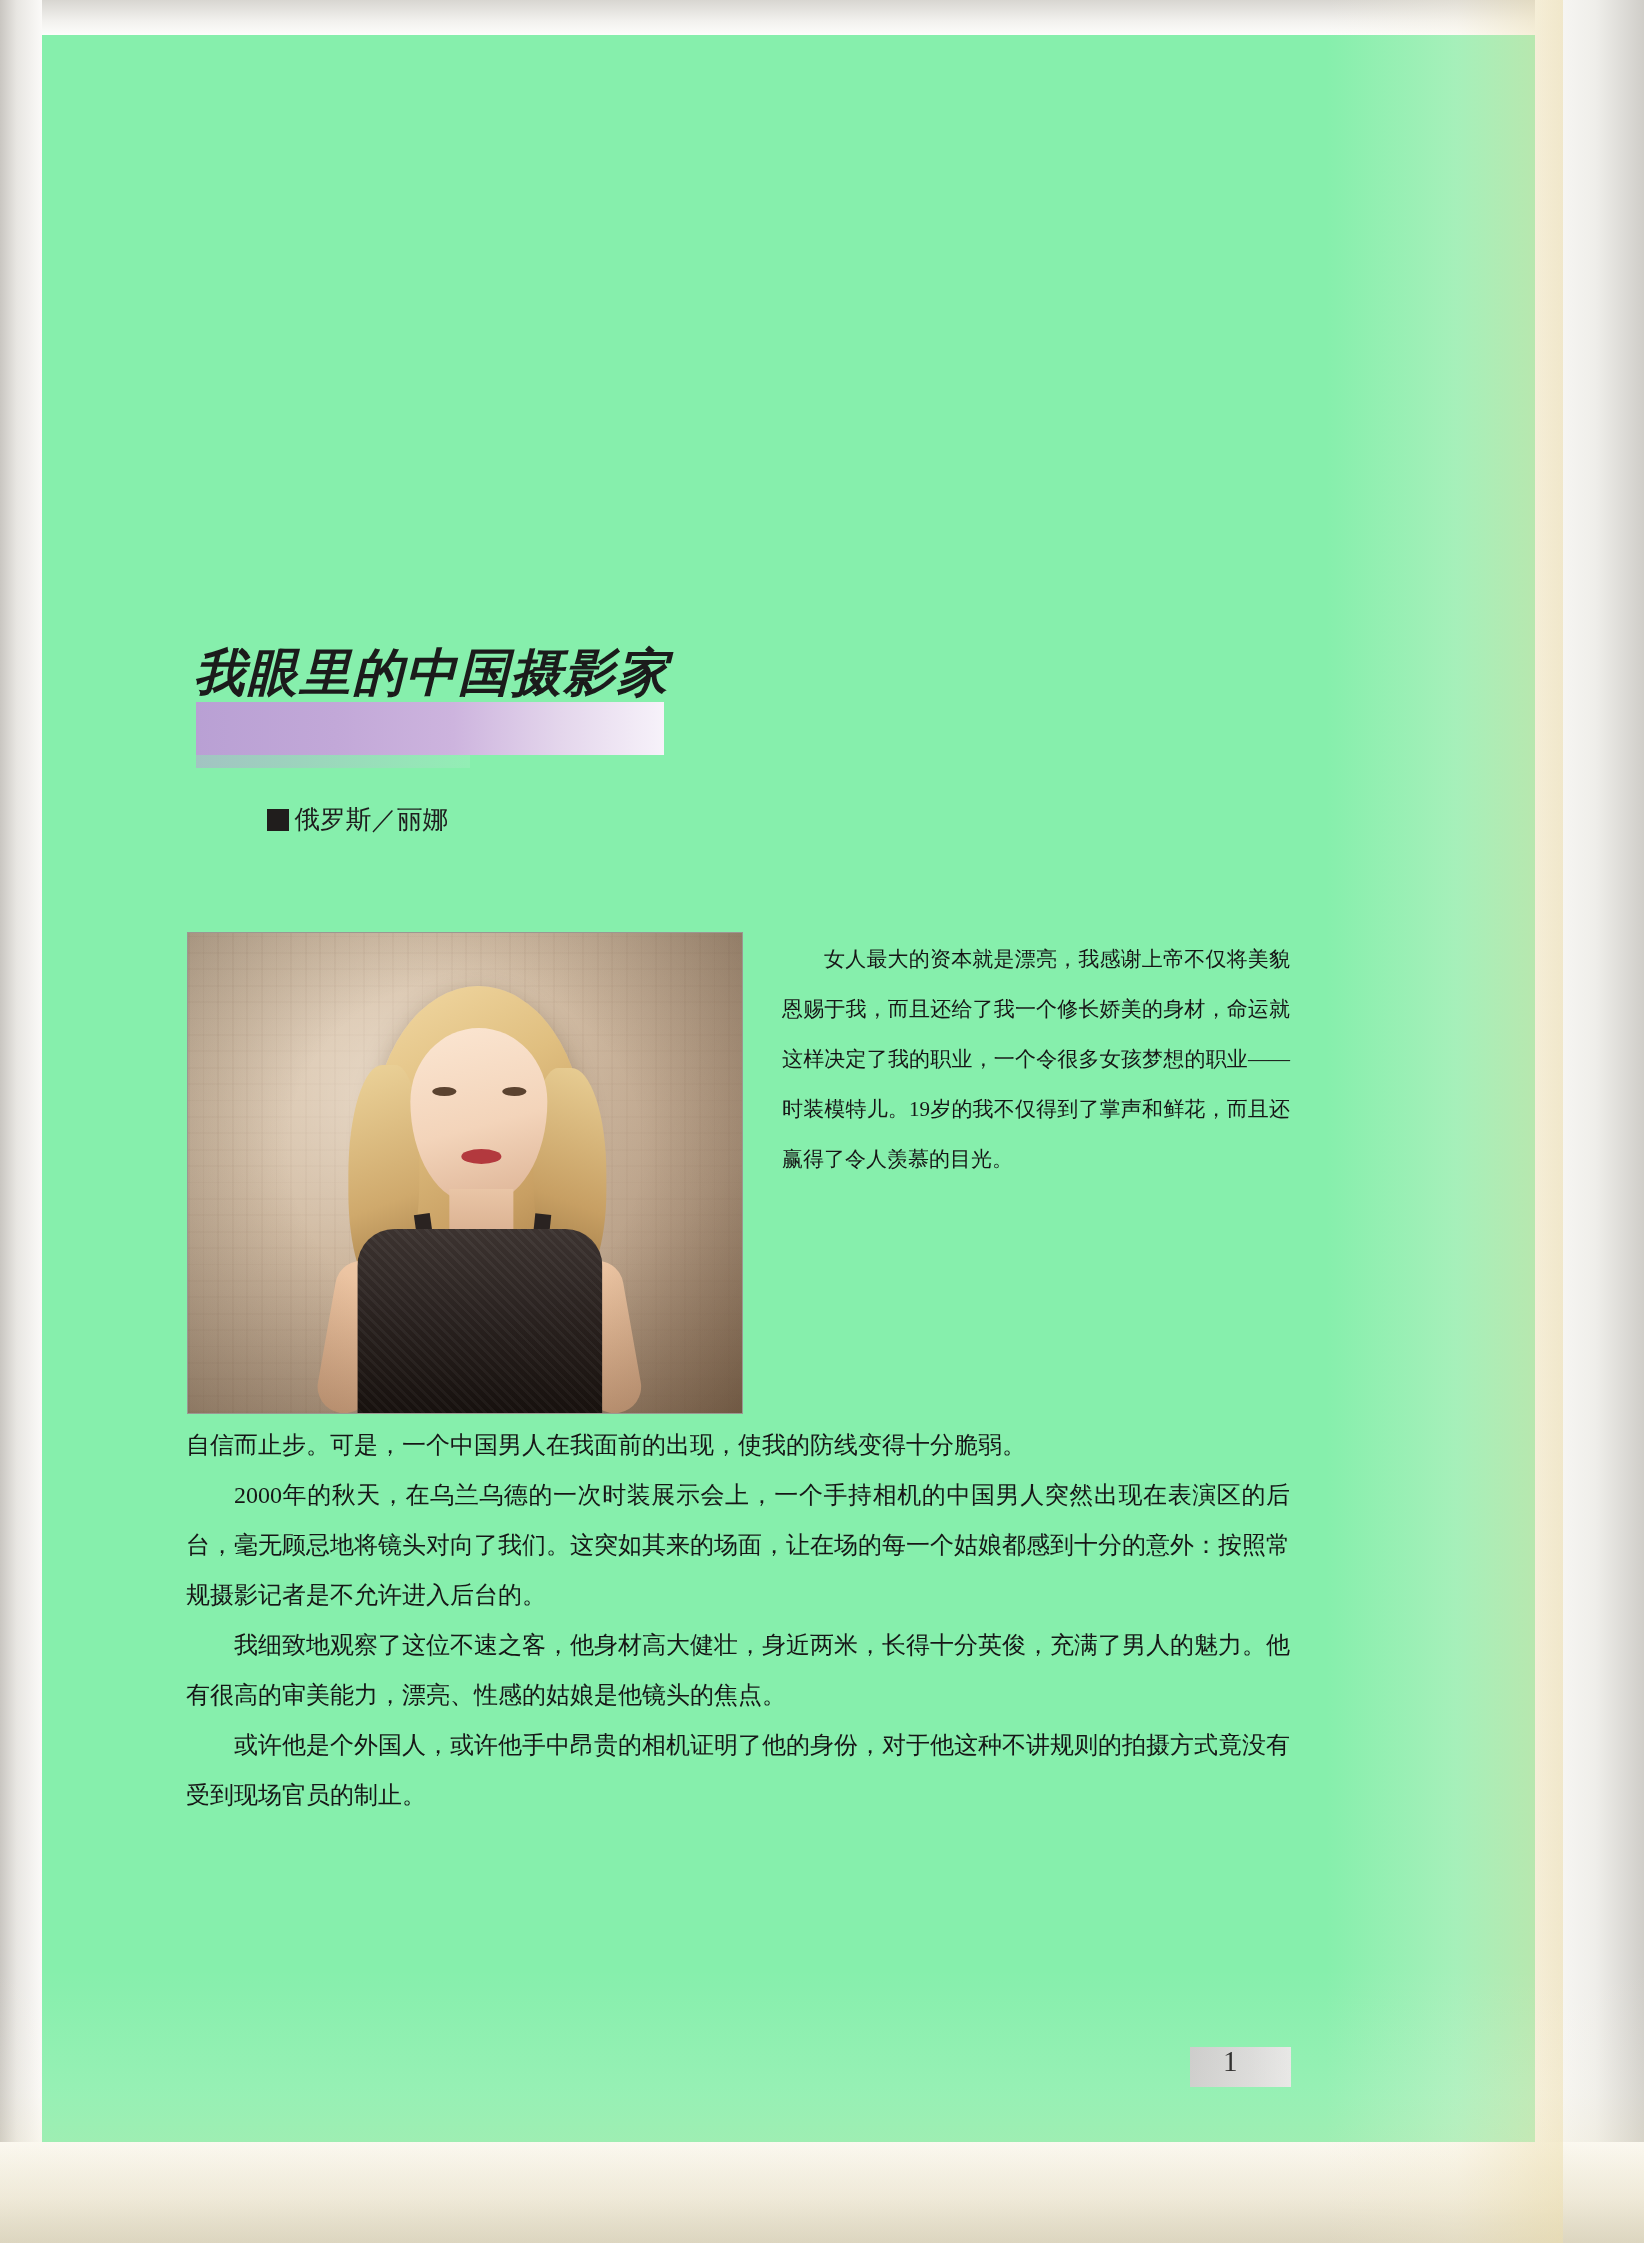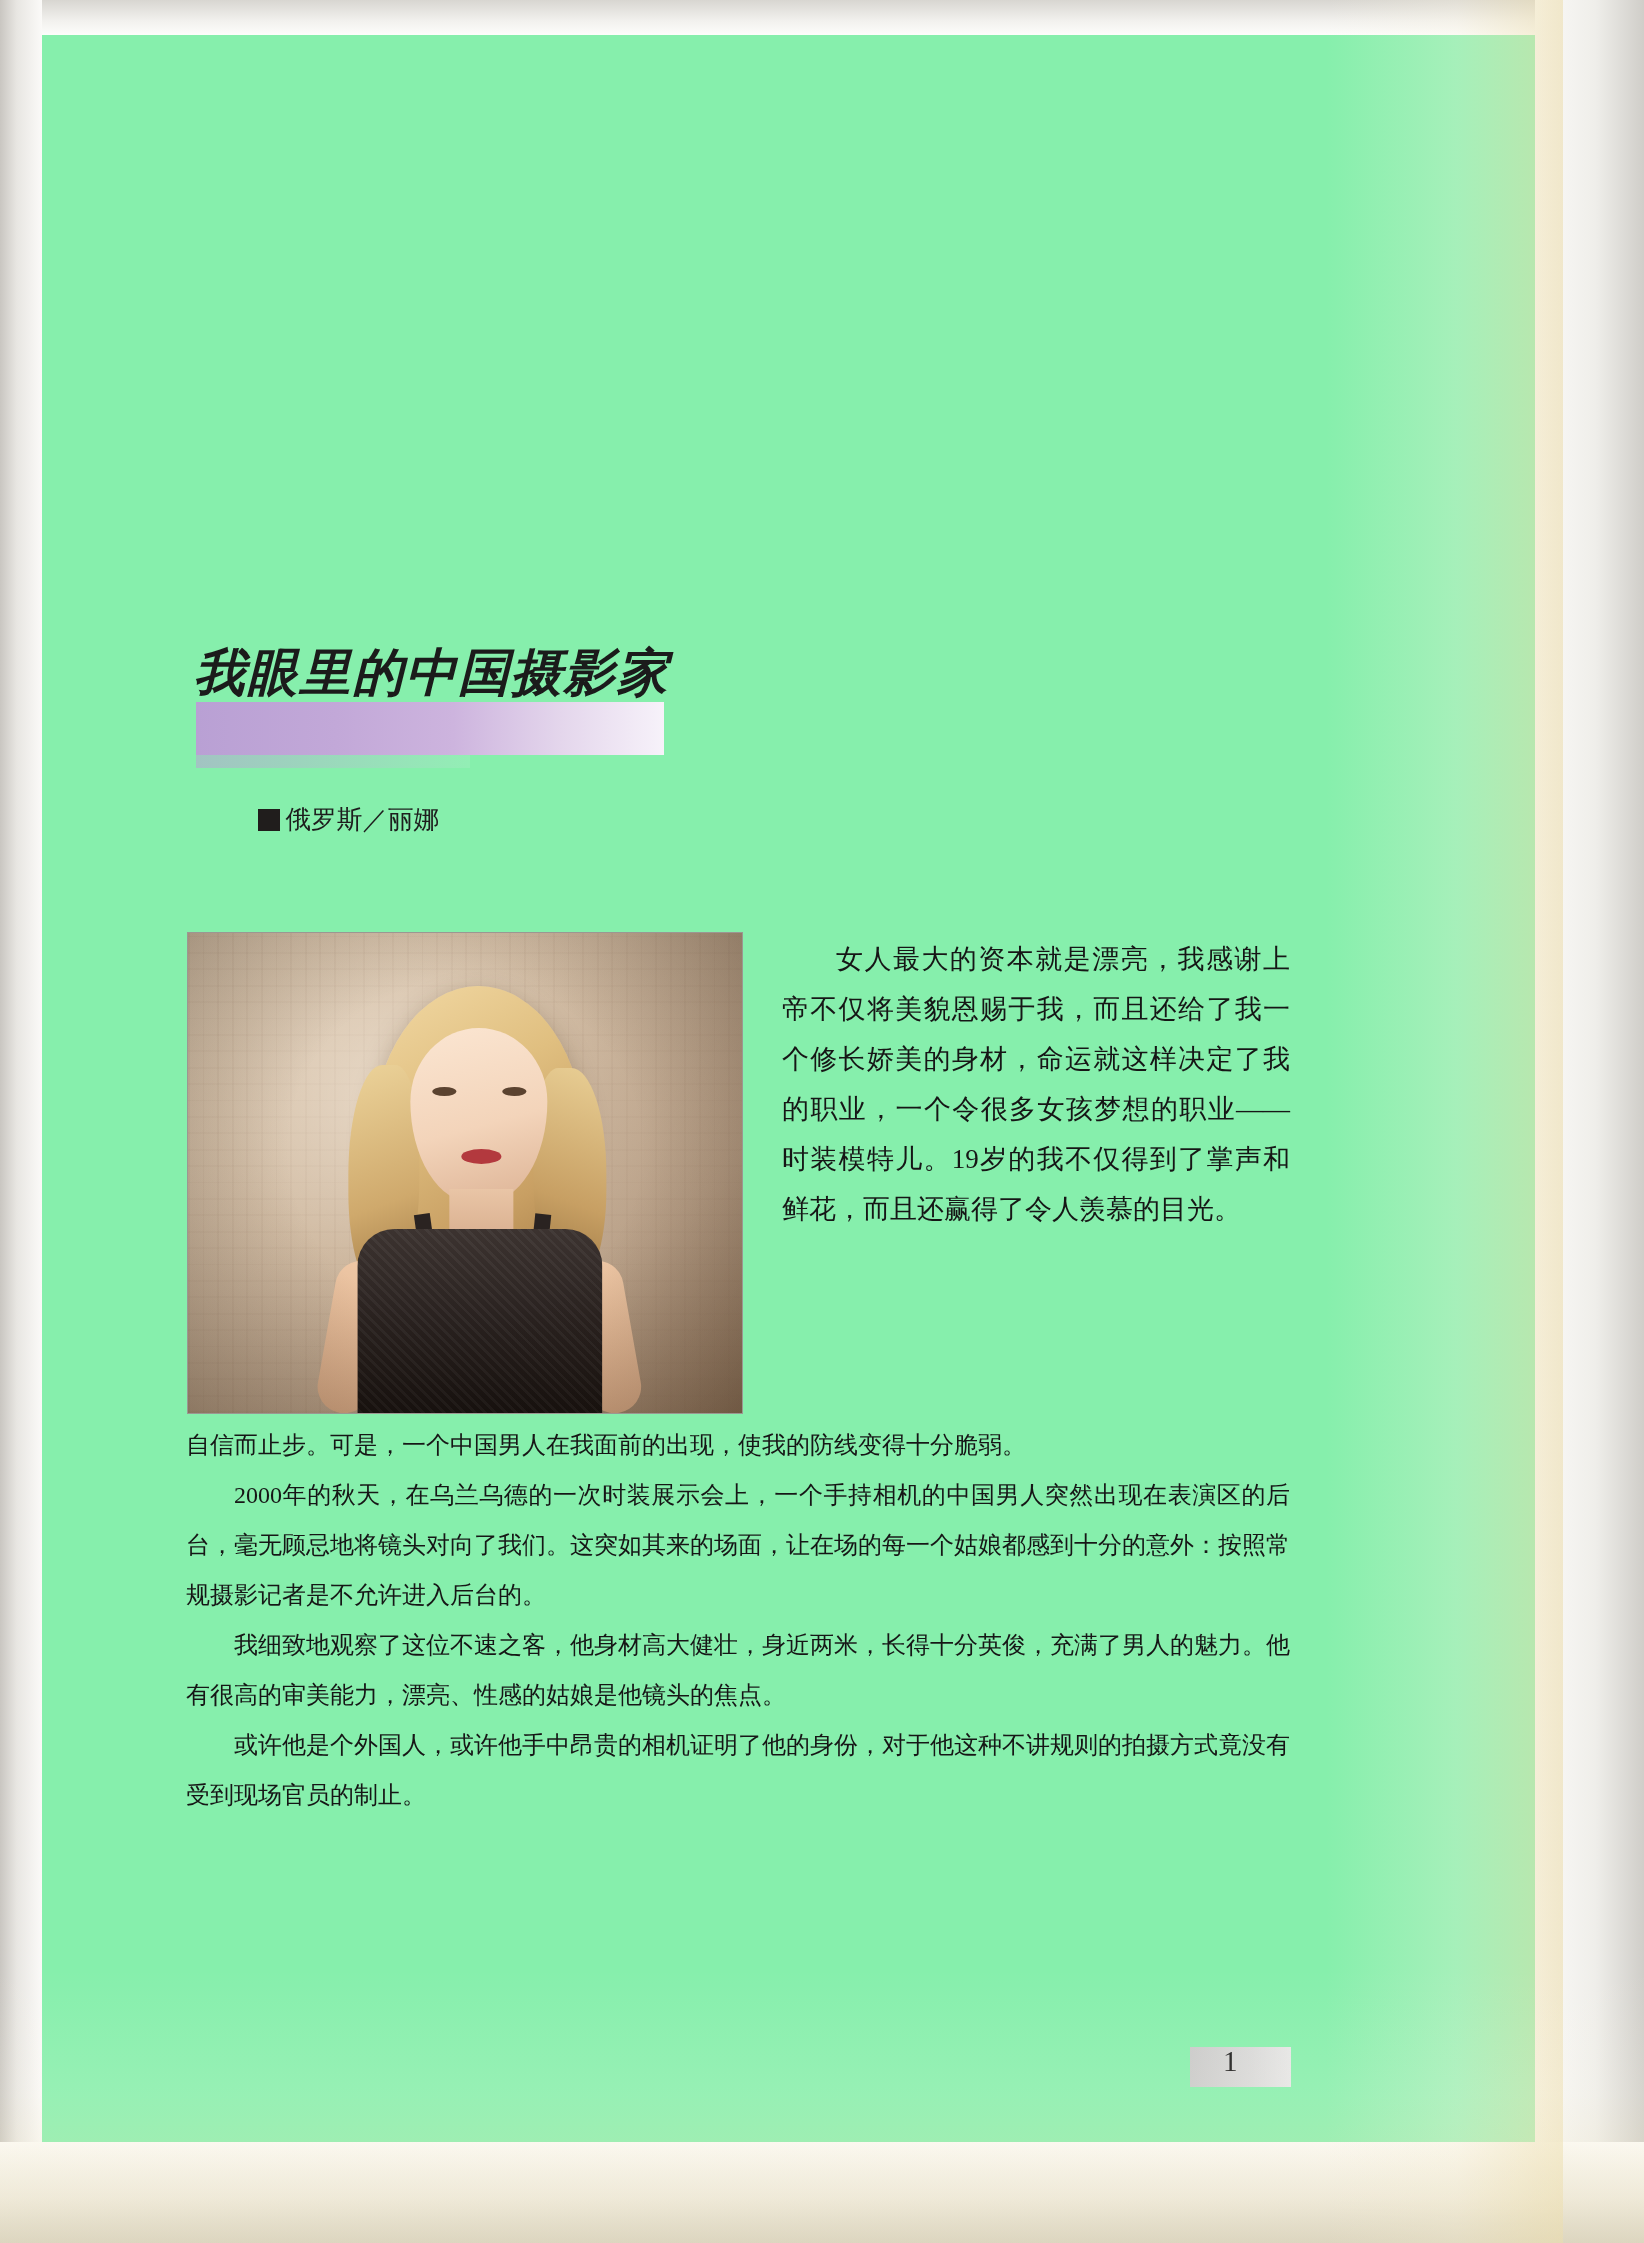--- a/index.html
+++ b/index.html
@@ -82,21 +82,21 @@
     position: absolute;
     left: 196px;
     top: 755px;
     width: 274px;
     height: 12.8px;
     background: linear-gradient(to right, rgba(185,160,212,0.55), rgba(240,232,246,0.12));
   }
 
   .byline {
     position: absolute;
-    left: 258px;
+    left: 267px;
     top: 802px;
     display: flex;
     align-items: center;
     gap: 5.5px;
     font-size: 25.6px;
     color: #1d1d1d;
     font-family: "Liberation Serif", "DejaVu Serif", serif;
   }
   .byline-marker {
     display: inline-block;
@@ -235,21 +235,21 @@
     position: absolute;
     inset: 0;
     background: radial-gradient(ellipse at 50% 45%, rgba(0,0,0,0) 45%, rgba(40,25,12,0.30) 100%);
   }
 
   .col-right {
     position: absolute;
     left: 782px;
     top: 934px;
     width: 508px;
-    font-size: 27px;
+    font-size: 21px;
     line-height: 50px;
     color: #161616;
     text-align: justify;
     text-justify: inter-ideograph;
   }
   .col-right p { margin: 0; }
   .col-right p + p { margin-top: 0; }
   .indent { text-indent: 2em; }
 
   .full-width {

